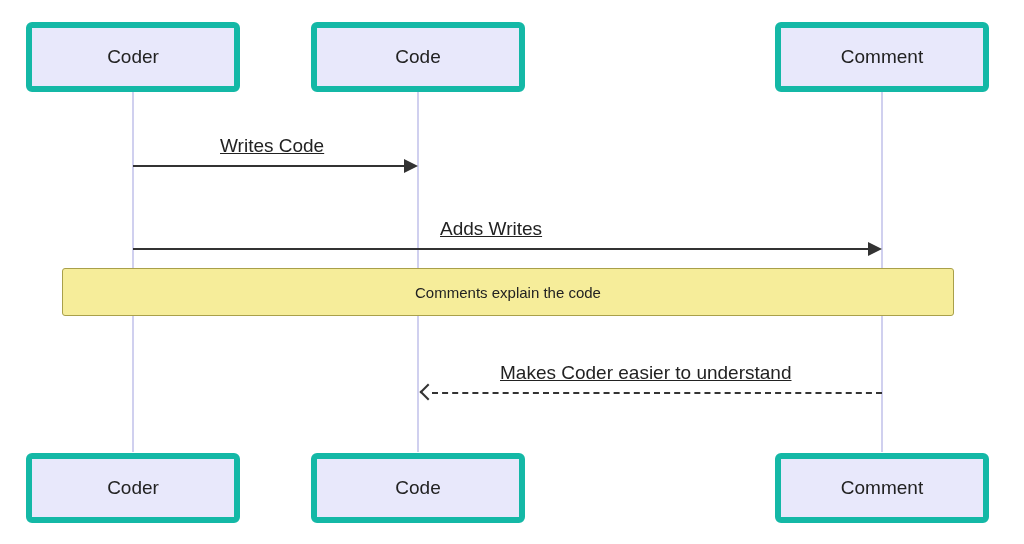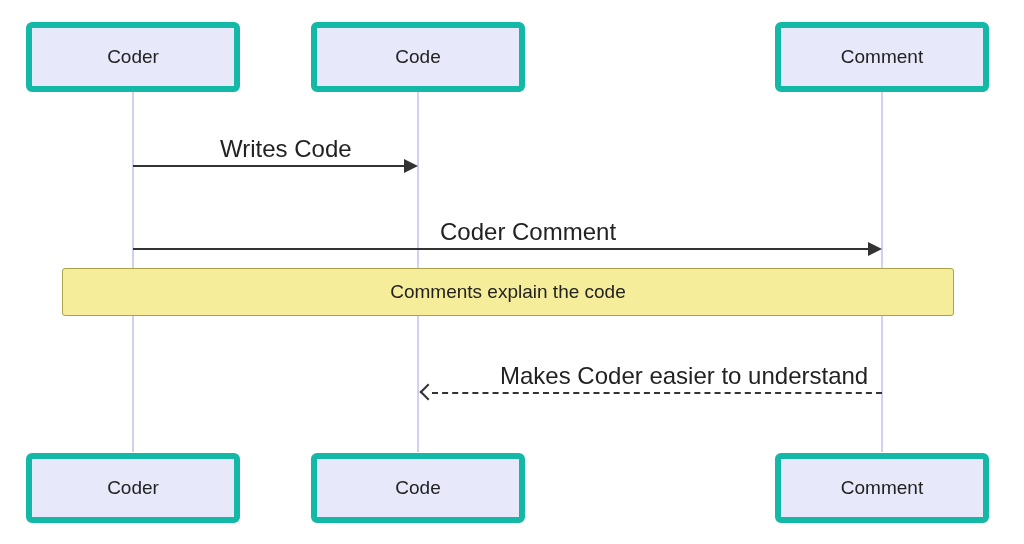--- a/index.html
+++ b/index.html
@@ -25,23 +25,24 @@
   }
   .lifeline {
     position: absolute;
     top: 92px;
     bottom: 92px;
     width: 2px;
     background: #d0d0ef;
   }
   .msg-label {
     position: absolute;
-    font-size: 24px;
+    font-size: 19px;
     color: #222;
     white-space: nowrap;
+    text-decoration: underline;
   }
   .arrow-line {
     position: absolute;
     height: 0;
   }
   .arrow-solid { border-top: 2px solid #333; }
   .arrow-dashed { border-top: 2px dashed #333; }
   .arrow-head-right {
     position: absolute;
     width: 0; height: 0;
@@ -58,21 +59,21 @@
     transform: translateY(-50%) rotate(45deg);
   }
   .note-box {
     position: absolute;
     background: #f6ed9a;
     border: 1px solid #a9a04a;
     border-radius: 3px;
     display: flex;
     align-items: center;
     justify-content: center;
-    font-size: 19px;
+    font-size: 15px;
     color: #222;
   }
 </style>
 </head>
 <body>
 
 <div class="lifeline" style="left:132px;"></div>
 <div class="lifeline" style="left:417px;"></div>
 <div class="lifeline" style="left:881px;"></div>
 
@@ -83,21 +84,21 @@
   <span>Code</span>
 </div>
 <div class="participant-box" style="left:775px; top:22px; width:214px; height:70px;">
   <span>Comment</span>
 </div>
 
 <div class="msg-label" style="left:220px; top:135px;">Writes Code</div>
 <div class="arrow-line arrow-solid" style="left:133px; top:165px; width:271px;"></div>
 <div class="arrow-head-right" style="left:404px; top:166px;"></div>
 
-<div class="msg-label" style="left:440px; top:218px;">Coder Comment</div>
+<div class="msg-label" style="left:440px; top:218px;">Adds Writes</div>
 <div class="arrow-line arrow-solid" style="left:133px; top:248px; width:735px;"></div>
 <div class="arrow-head-right" style="left:868px; top:249px;"></div>
 
 <div class="note-box" style="left:62px; top:268px; width:892px; height:48px;">
   <span>Comments explain the code</span>
 </div>
 
 <div class="msg-label" style="left:500px; top:362px;">Makes Coder easier to understand</div>
 <div class="arrow-line arrow-dashed" style="left:432px; top:392px; width:450px;"></div>
 <div class="arrow-head-open-left" style="left:422px; top:392px;"></div>

